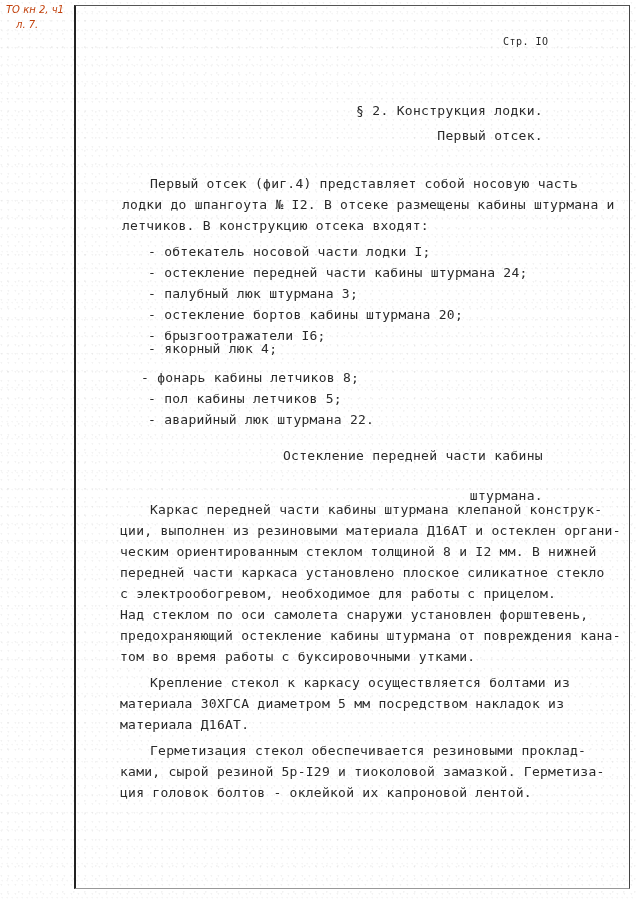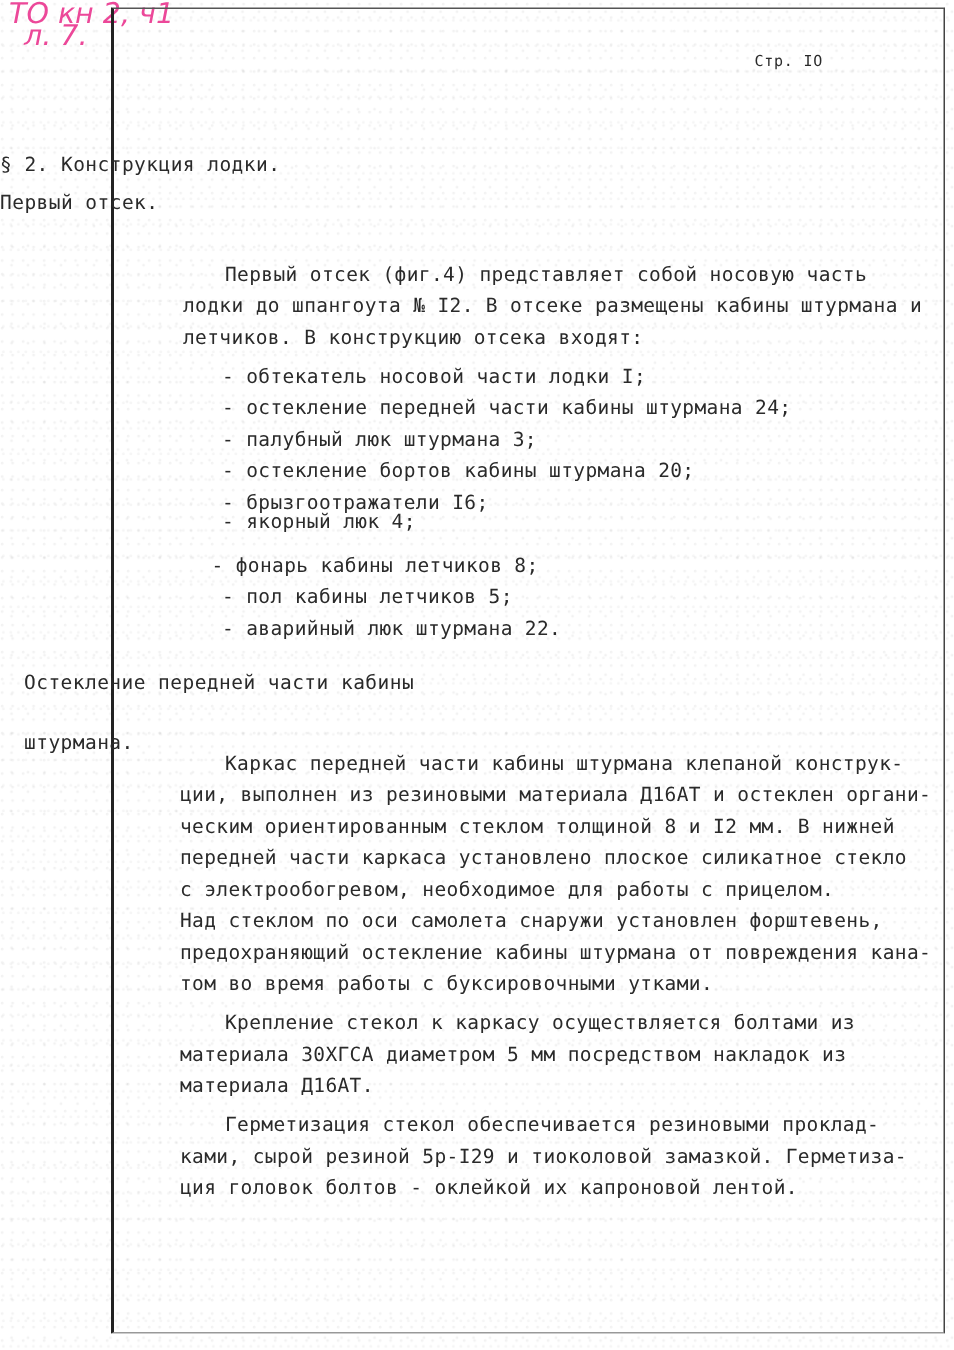--- a/index.html
+++ b/index.html
@@ -16,39 +16,39 @@
       radial-gradient(circle at 20% 30%, rgba(0,0,0,0.05) 0.6px, transparent 1.2px),
       radial-gradient(circle at 70% 60%, rgba(0,0,0,0.05) 0.6px, transparent 1.2px),
       radial-gradient(circle at 45% 80%, rgba(0,0,0,0.04) 0.6px, transparent 1.2px);
     background-size: 7px 9px, 11px 13px, 5px 17px;
     pointer-events: none;
   }
   .archive-note {
     position: absolute; left: 6px; top: 2px;
     font-family: "DejaVu Sans", sans-serif;
     font-style: italic;
-    font-size: 19px; line-height: 15px;
-    color: #ec4899;
+    font-size: 10px; line-height: 15px;
+    color: #c2410c;
   }
   .archive-note .l2 { padding-left: 10px; }
   .frame {
     position: absolute;
     left: 74px; top: 5px; width: 556px; height: 884px;
     border-left: 2px solid #222;
     border-right: 1.5px solid #444;
     border-top: 1px solid #555;
     border-bottom: 1px solid #999;
     box-sizing: border-box;
   }
   .page-num {
     position: absolute; left: 503px; top: 36px;
     font-size: 10px; letter-spacing: 0.5px;
   }
   .heading {
-    position: absolute; width: 543px; left: 0; text-align: left;
+    position: absolute; width: 543px; left: 0; text-align: right;
     font-size: 13px; letter-spacing: 0.3px;
   }
   .line {
     position: absolute; white-space: pre;
     font-size: 13px; letter-spacing: 0.25px;
   }
 </style>
 </head>
 <body>
 

